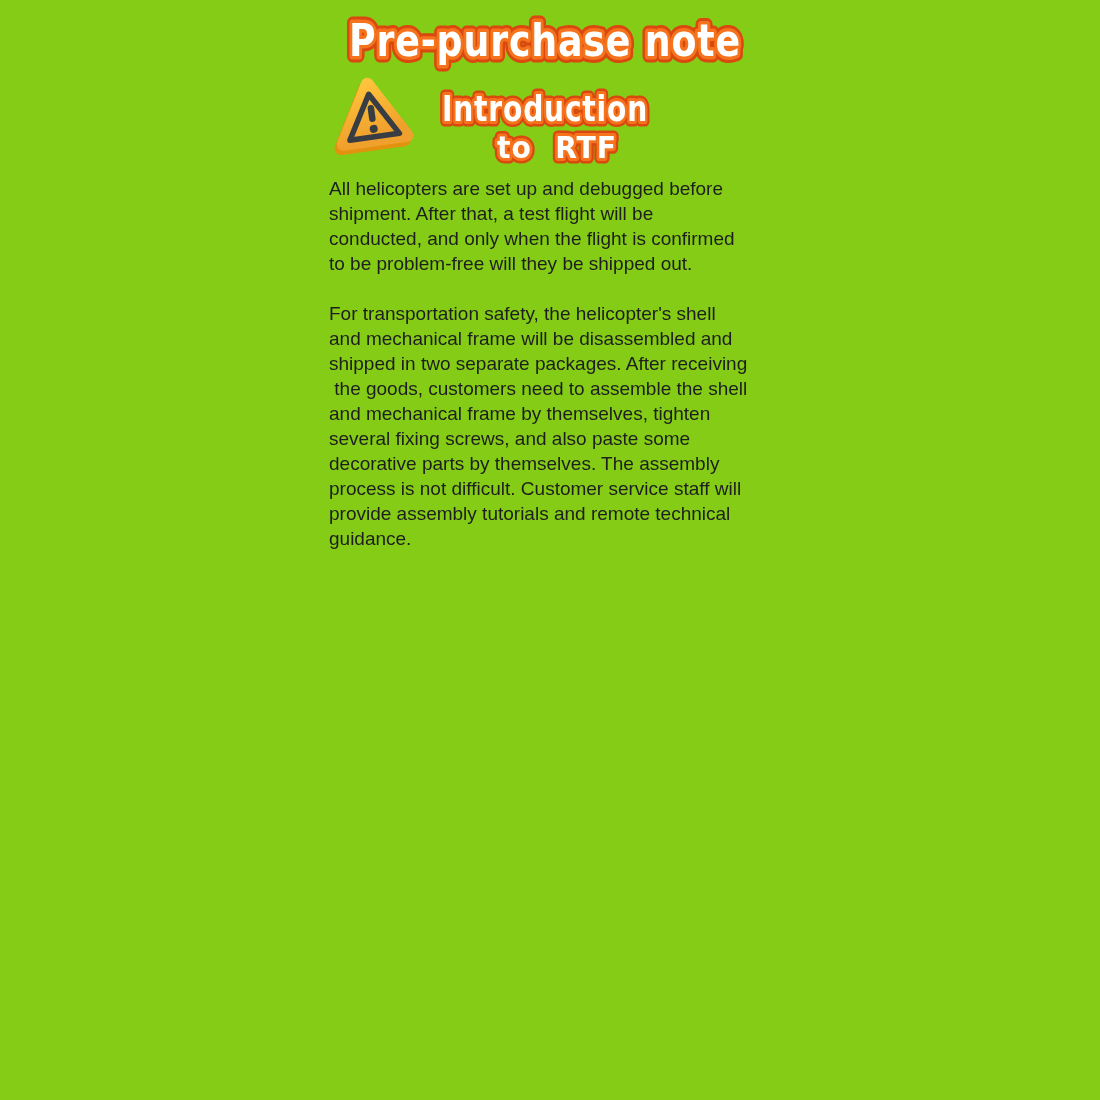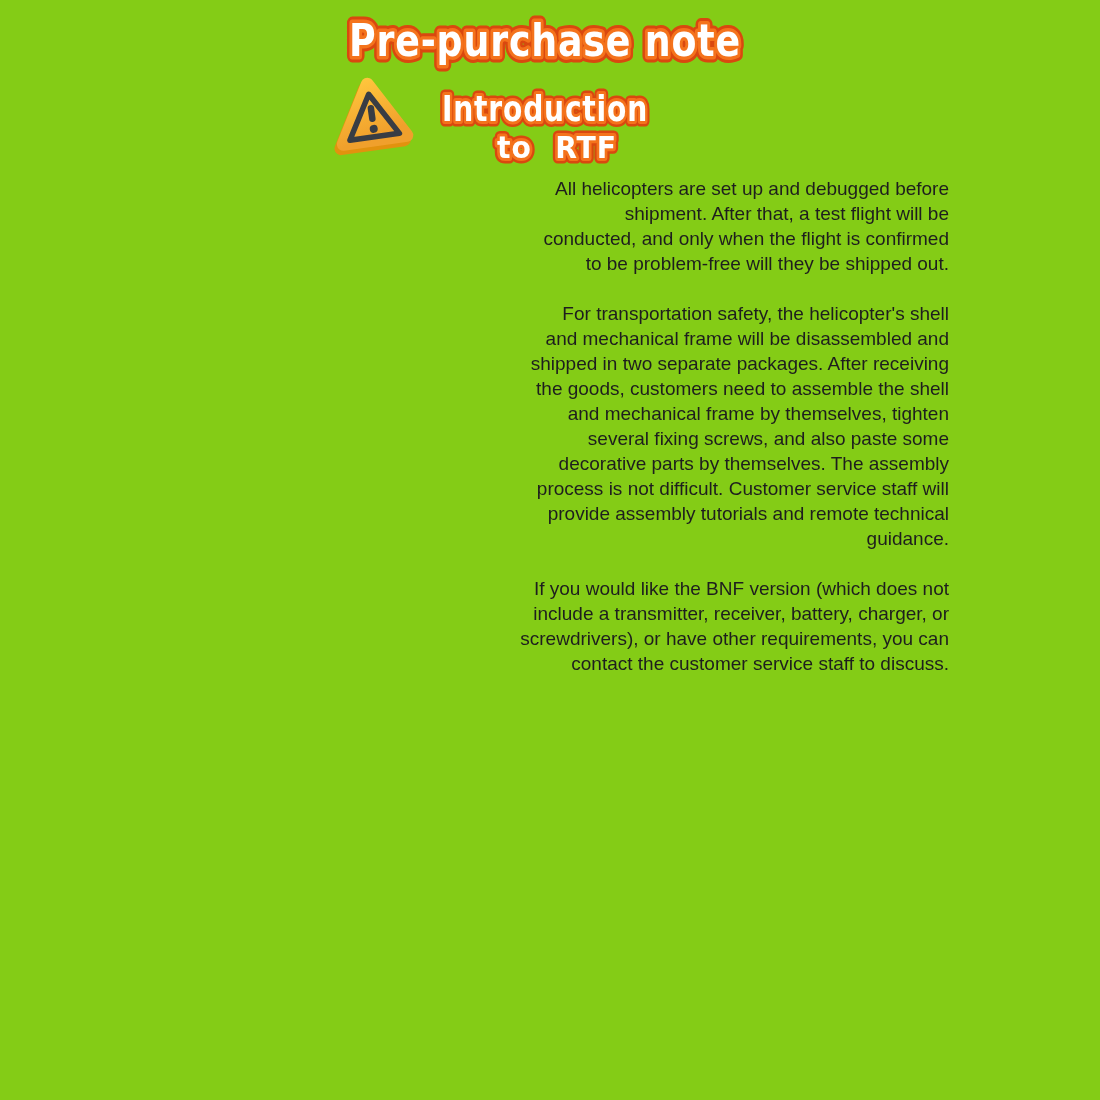--- a/index.html
+++ b/index.html
@@ -27,21 +27,20 @@
   }
   .body-copy {
     position: absolute;
     left: 329px;
     top: 176px;
     width: 620px;
     color: #1e1e1e;
     font-size: 19px;
     line-height: 25px;
     font-family: "Liberation Sans", sans-serif;
-    text-align: right;
   }
   .body-copy p {
     margin: 0 0 25px 0;
     white-space: pre-wrap;
   }
   .body-copy p.big-gap {
     margin-bottom: 50px;
   }
   .body-copy p:last-child {
     margin-bottom: 0;
@@ -101,19 +100,15 @@
     <p>For transportation safety, the helicopter's shell
 and mechanical frame will be disassembled and
 shipped in two separate packages. After receiving
  the goods, customers need to assemble the shell
 and mechanical frame by themselves, tighten
 several fixing screws, and also paste some
 decorative parts by themselves. The assembly
 process is not difficult. Customer service staff will
 provide assembly tutorials and remote technical
 guidance.</p>
-    <p>If you would like the BNF version (which does not
-include a transmitter, receiver, battery, charger, or
-screwdrivers), or have other requirements, you can
- contact the customer service staff to discuss.</p>
   </div>
 
 </div>
 
 </body></html>

